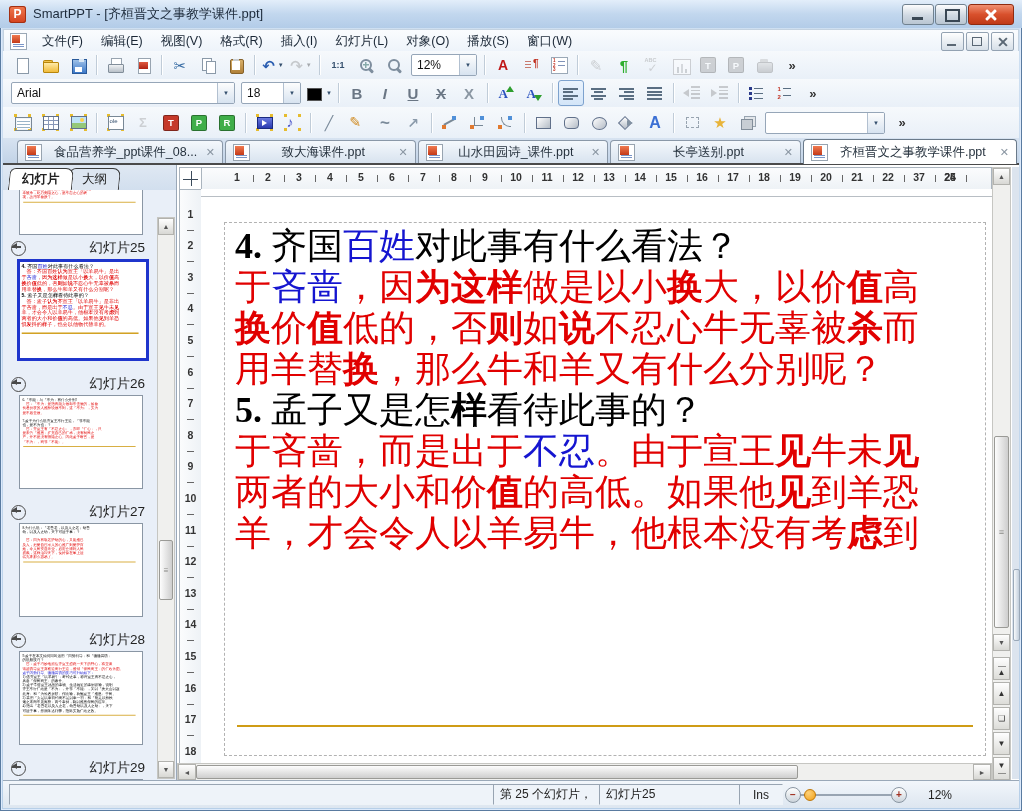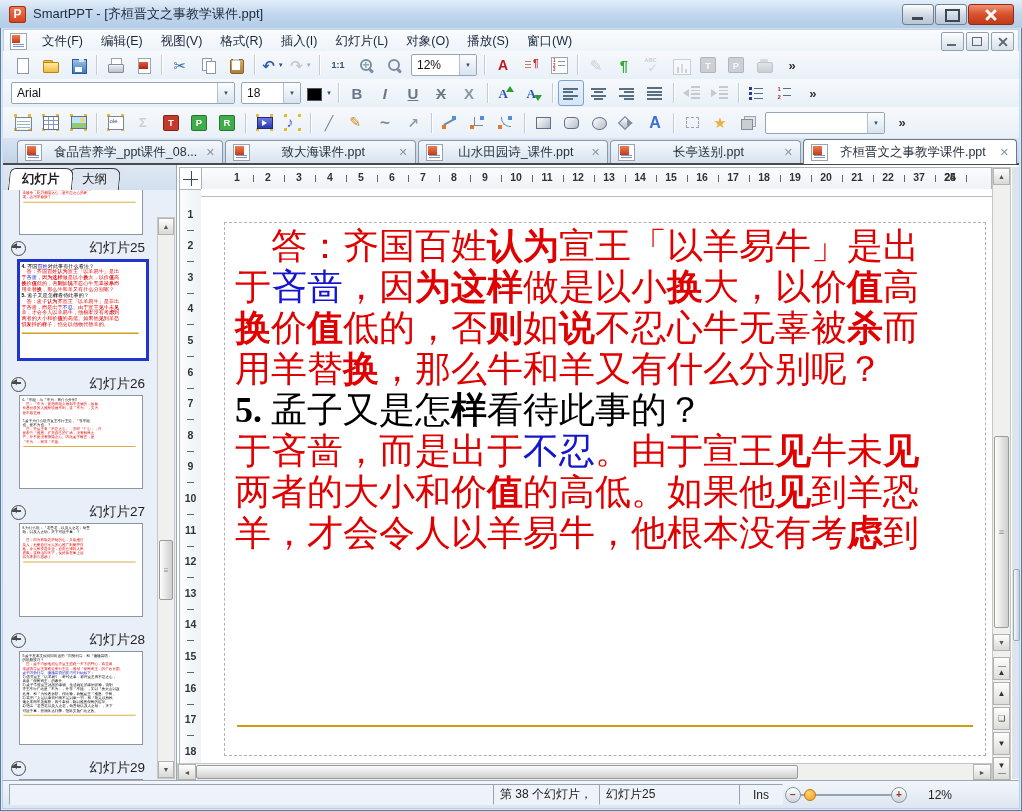--- a/index.html
+++ b/index.html
@@ -751,21 +751,21 @@
           <span class="vtick" style="top: 513.6px;"></span>
           <span class="vnum" style="top: 529.2px;">17</span>
           <span class="vtick" style="top: 545.2px;"></span>
           <span class="vnum" style="top: 560.8px;">18</span>
         </div>
 
       <div class="canvas">
         <div class="page-top"></div>
         <div class="tframe">
           <div class="goldline"></div>
-            <div class="sline"><span style="color: rgb(225, 0, 0);">　答：齐国百姓</span><span style="color: rgb(225, 0, 0); font-weight: bold;">认为</span><span style="color: rgb(225, 0, 0);">宣王「以羊易牛」是出</span></div>
+        <div class="sline"><span style="color: rgb(0, 0, 0); font-weight: bold;">4. </span><span style="color: rgb(0, 0, 0);">齐国</span><span style="color: rgb(21, 21, 208);">百姓</span><span style="color: rgb(0, 0, 0);">对此事有什么看法？</span></div>
             <div class="sline"><span style="color: rgb(225, 0, 0);">于</span><span style="color: rgb(21, 21, 208);">吝啬</span><span style="color: rgb(225, 0, 0);">，因</span><span style="color: rgb(225, 0, 0); font-weight: bold;">为这样</span><span style="color: rgb(225, 0, 0);">做是以小</span><span style="color: rgb(225, 0, 0); font-weight: bold;">换</span><span style="color: rgb(225, 0, 0);">大，以价</span><span style="color: rgb(225, 0, 0); font-weight: bold;">值</span><span style="color: rgb(225, 0, 0);">高</span></div>
             <div class="sline"><span style="color: rgb(225, 0, 0); font-weight: bold;">换</span><span style="color: rgb(225, 0, 0);">价</span><span style="color: rgb(225, 0, 0); font-weight: bold;">值</span><span style="color: rgb(225, 0, 0);">低的，否</span><span style="color: rgb(225, 0, 0); font-weight: bold;">则</span><span style="color: rgb(225, 0, 0);">如</span><span style="color: rgb(225, 0, 0); font-weight: bold;">说</span><span style="color: rgb(225, 0, 0);">不忍心牛无辜被</span><span style="color: rgb(225, 0, 0); font-weight: bold;">杀</span><span style="color: rgb(225, 0, 0);">而</span></div>
             <div class="sline"><span style="color: rgb(225, 0, 0);">用羊替</span><span style="color: rgb(225, 0, 0); font-weight: bold;">换</span><span style="color: rgb(225, 0, 0);">，那么牛和羊又有什么分别呢？</span></div>
             <div class="sline"><span style="color: rgb(0, 0, 0); font-weight: bold;">5. </span><span style="color: rgb(0, 0, 0);">孟子又是怎</span><span style="color: rgb(0, 0, 0); font-weight: bold;">样</span><span style="color: rgb(0, 0, 0);">看待此事的？</span></div>
             <div class="sline"><span style="color: rgb(225, 0, 0);">于吝啬，而是出于</span><span style="color: rgb(21, 21, 208);">不忍</span><span style="color: rgb(225, 0, 0);">。由于宣王</span><span style="color: rgb(225, 0, 0); font-weight: bold;">见</span><span style="color: rgb(225, 0, 0);">牛未</span><span style="color: rgb(225, 0, 0); font-weight: bold;">见</span></div>
             <div class="sline"><span style="color: rgb(225, 0, 0);">两者的大小和价</span><span style="color: rgb(225, 0, 0); font-weight: bold;">值</span><span style="color: rgb(225, 0, 0);">的高低。如果他</span><span style="color: rgb(225, 0, 0); font-weight: bold;">见</span><span style="color: rgb(225, 0, 0);">到羊恐</span></div>
             <div class="sline"><span style="color: rgb(225, 0, 0);">羊，才会令人以羊易牛，他根本没有考</span><span style="color: rgb(225, 0, 0); font-weight: bold;">虑</span><span style="color: rgb(225, 0, 0);">到</span></div>
           </div>
       </div>
 
@@ -792,21 +792,21 @@
       <div class="hscroll">
         <div class="harr" style="left:0;">◄</div>
         <div class="hthumb" style="left:18px;width:600px;"></div>
         <div class="harr" style="right:0;">►</div>
       </div>
     </div>
   </div>
 
   <div class="statusbar">
     <div class="sfield" style="left:6px;width:478px;"></div>
-    <div class="sfield" style="left:490px;width:100px;">第 38 个幻灯片，</div>
+    <div class="sfield" style="left:490px;width:100px;">第 25 个幻灯片，</div>
     <div class="sfield" style="left:596px;width:132px;">幻灯片25</div>
     <div class="sfield" style="left:736px;width:30px;justify-content:center;">Ins</div>
     <div class="slider-line" style="left:790px;width:108px;"></div>
     <div class="scircle" style="left:782px;">−</div>
     <div class="sdot" style="left:801px;"></div>
     <div class="scircle" style="left:888px;">+</div>
     <div class="zoomlabel" style="left:925px;">12%</div>
   </div>
 
 </div>

